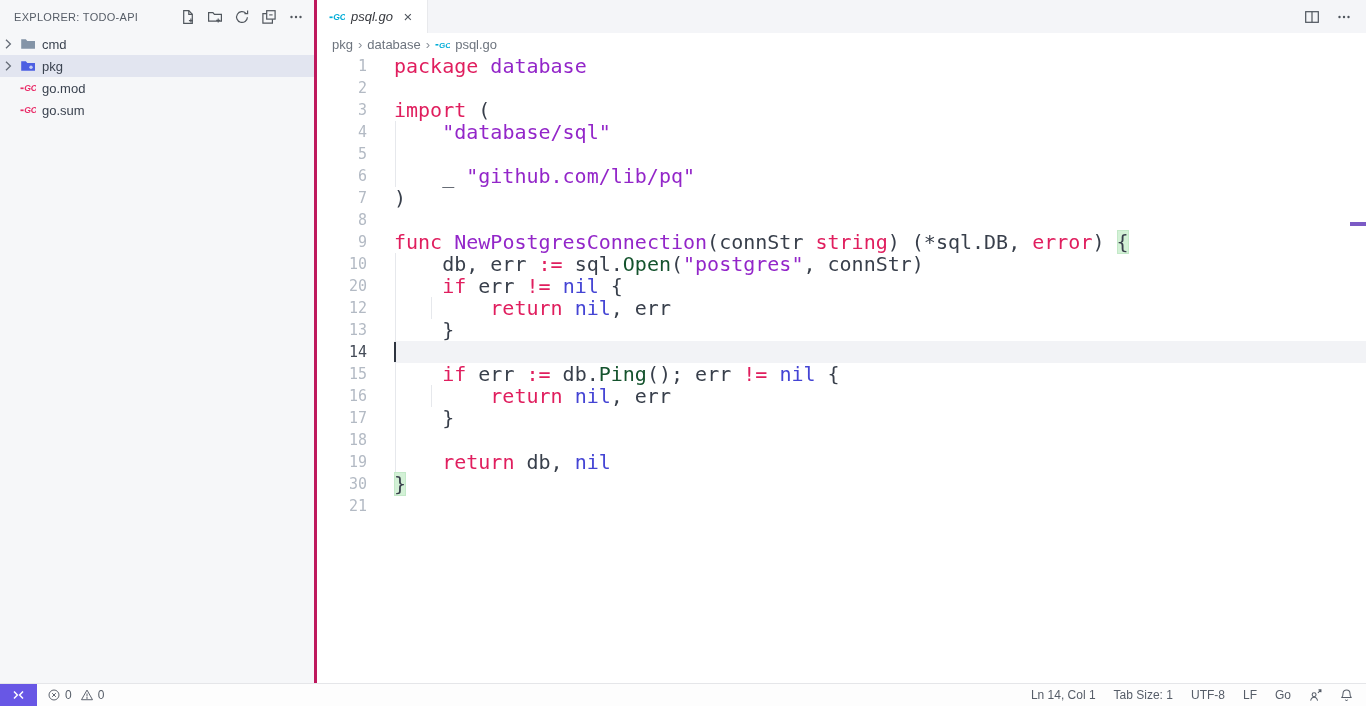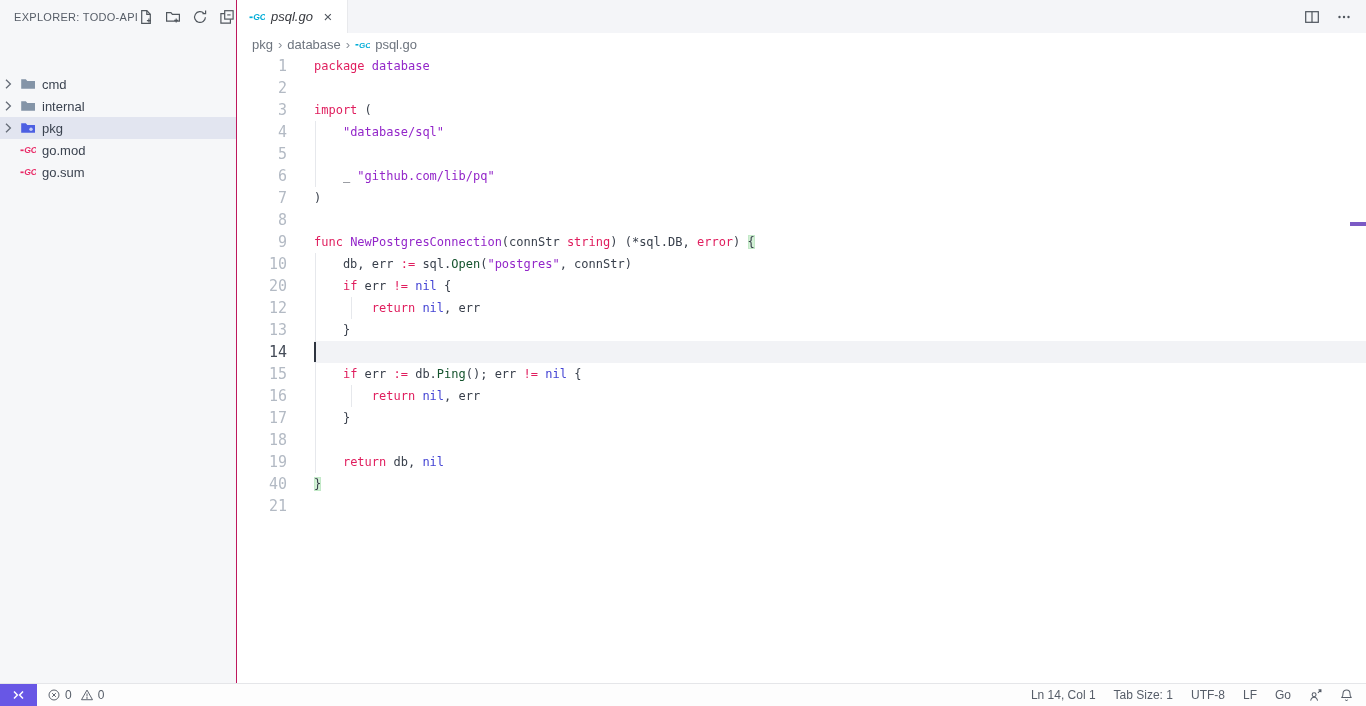--- a/index.html
+++ b/index.html
@@ -2,22 +2,22 @@
 <html><head>
 <meta charset="utf-8">
 <style>
   * { margin:0; padding:0; box-sizing:border-box; }
   html,body { width:1366px; height:706px; overflow:hidden; background:#fff;
               font-family:"Liberation Sans", sans-serif; }
   .app { width:1366px; height:706px; display:flex; flex-direction:column; }
   .main { flex:1; display:flex; min-height:0; }
 
   
-  .sidebar { width:237px; background:#f6f7f9; border-right:1px solid #be185d;
-             display:flex; flex-direction:column;gap:40px; }
+  .sidebar { width:317px; background:#f6f7f9; border-right:3px solid #be185d;
+             display:flex; flex-direction:column; }
   .sidebar-header { height:33px; display:flex; align-items:center;
                     padding:0 10px 0 14px; }
   .sidebar-title { font-size:11px; color:#565d67; letter-spacing:.3px;
                    flex:1; white-space:nowrap; }
   .sidebar-actions { display:flex; align-items:center; gap:11px; color:#51575e; }
   .icon-btn { width:16px; height:16px; display:flex; align-items:center;
               justify-content:center; cursor:pointer; }
   .icon-btn svg { display:block; }
 
   .tree { flex:1; }
@@ -50,21 +50,21 @@
   .crumb-sep { color:#8a919a; }
   .crumb .tab-icon { width:15px; height:15px; }
 
   
   .editor { flex:1; background:#fff; position:relative; overflow:hidden;
             font-family:"DejaVu Sans Mono", monospace; }
   .line { height:22px; display:flex; align-items:stretch; position:relative; }
   .gutter { width:77px; flex:none; text-align:right; padding-right:27px;
             font-size:15px; line-height:22px; color:#b3bac4; user-select:none; }
   .line.active .gutter { color:#454c58; }
-  .code { flex:1; position:relative; font-size:12px; line-height:22px;
+  .code { flex:1; position:relative; font-size:20px; line-height:22px;
           white-space:pre; color:#383f4b; }
   .line.active .code { background:#f2f3f6; }
   .guide { position:absolute; top:0; bottom:0; border-left:1px solid #e6e8ec; }
   .cursor-caret { position:absolute; top:1px; bottom:1px; width:2px;
                   background:#2f3540; left:0; }
   .tok-k { color:#e01e5e; }
   .tok-p { color:#9326c9; }
   .tok-f { color:#14532d; }
   .tok-n { color:#4444d4; }
   .tok-d { color:#383f4b; }
@@ -137,33 +137,20 @@
                 <path d="M6 3.7 10.4 8 6 12.3"></path>
               </svg>
             </span>
             <span class="tree-icon">
               <svg viewBox="0 0 16 16" width="16" height="16">
                 <path d="M1.2 3.2h4.6l1.5 1.8h7.5a.2.2 0 0 1 .2.2v7.4a.2.2 0 0 1-.2.2H1.2z" fill="#8494a7"></path>
               </svg>
             </span>
             <span class="tree-label">cmd</span>
           </div>
-          <div class="tree-row">
-            <span class="twisty">
-              <svg viewBox="0 0 16 16" width="16" height="16" fill="none" stroke="currentColor" stroke-width="1.3">
-                <path d="M6 3.7 10.4 8 6 12.3"></path>
-              </svg>
-            </span>
-            <span class="tree-icon">
-              <svg viewBox="0 0 16 16" width="16" height="16">
-                <path d="M1.2 3.2h4.6l1.5 1.8h7.5a.2.2 0 0 1 .2.2v7.4a.2.2 0 0 1-.2.2H1.2z" fill="#8494a7"></path>
-              </svg>
-            </span>
-            <span class="tree-label">internal</span>
-          </div>
           <div class="tree-row selected">
             <span class="twisty">
               <svg viewBox="0 0 16 16" width="16" height="16" fill="none" stroke="currentColor" stroke-width="1.3">
                 <path d="M6 3.7 10.4 8 6 12.3"></path>
               </svg>
             </span>
             <span class="tree-icon">
               <svg viewBox="0 0 16 16" width="16" height="16">
                 <path d="M1.2 3.2h4.6l1.5 1.8h7.5a.2.2 0 0 1 .2.2v7.4a.2.2 0 0 1-.2.2H1.2z" fill="#4c5fe2"></path>
                 <circle cx="11" cy="9.3" r="1.7" fill="#c3cdf5"></circle>
@@ -315,21 +302,21 @@
             </div>
             <div class="line">
               <div class="gutter">18</div>
               <div class="code"><span class="guide" style="left: 0.5px;"></span></div>
             </div>
             <div class="line">
               <div class="gutter">19</div>
               <div class="code"><span class="guide" style="left: 0.5px;"></span><span class="tok-d">    </span><span class="tok-k">return</span><span class="tok-d"> db, </span><span class="tok-n">nil</span></div>
             </div>
             <div class="line">
-              <div class="gutter">40</div>
+              <div class="gutter">30</div>
               <div class="code"><span class="tok-bm">}</span></div>
             </div>
             <div class="line">
               <div class="gutter">21</div>
               <div class="code"></div>
             </div>
           </div>
         <div class="ruler-marker" style="top: 167px; background: rgb(123, 90, 197);"></div>
       </div>
     </div>

